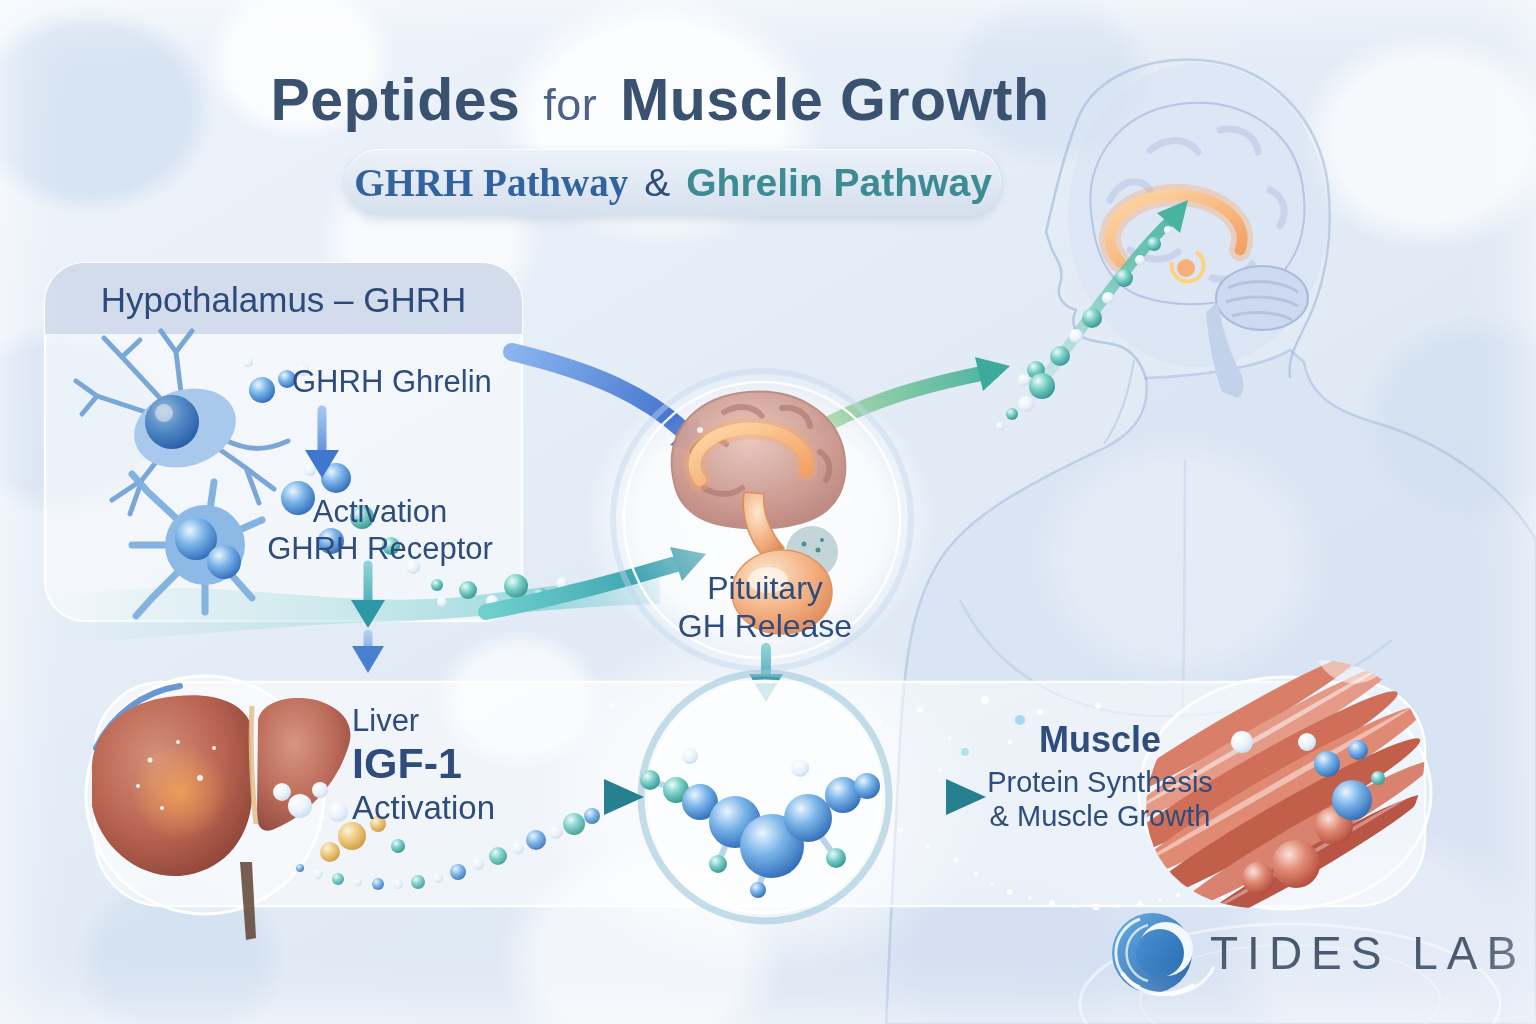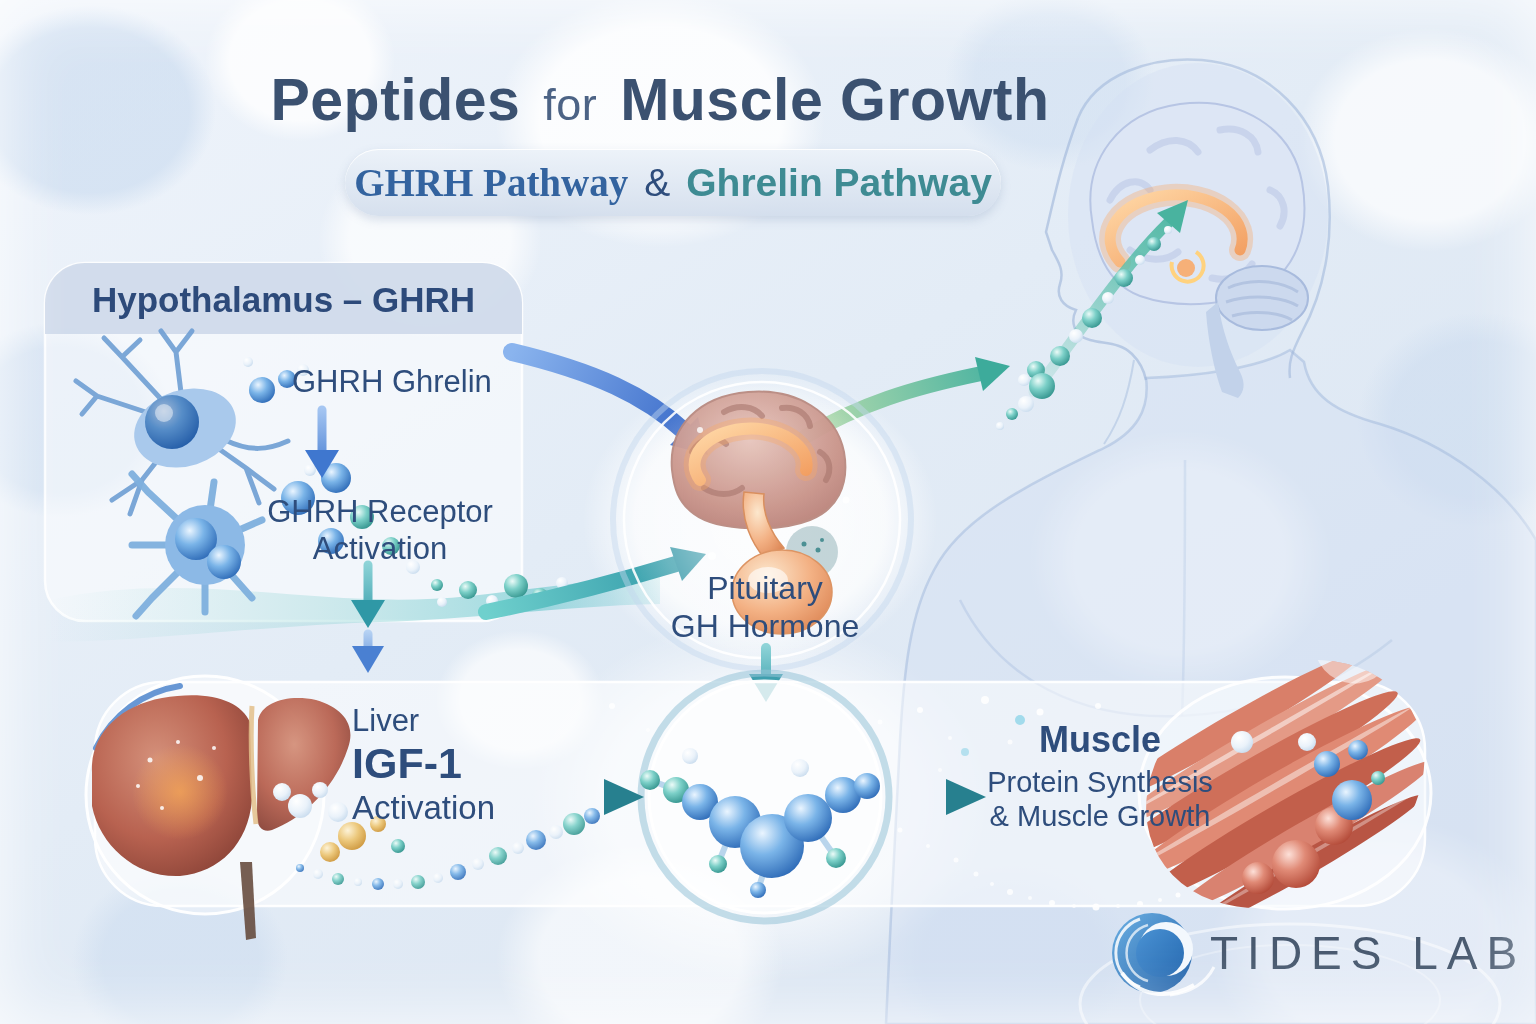--- a/index.html
+++ b/index.html
@@ -34,21 +34,21 @@
   .title{top:66px;left:0;width:1320px;text-align:center;color:#3b5170;font-size:59px;font-weight:700;letter-spacing:.5px;}
   .title .for{font-size:45px;font-weight:400;color:#4c6385;padding:0 6px;}
   .pill{
     position:absolute;left:345px;top:149px;width:656px;height:67px;border-radius:36px;
     background:linear-gradient(180deg,rgba(236,242,249,.95),rgba(210,221,236,.9));
     box-shadow:0 4px 10px rgba(120,145,180,.25), inset 0 1px 0 rgba(255,255,255,.9);
     display:flex;align-items:center;justify-content:center;gap:16px;
     font-size:39px;font-weight:700;
   }
   .pill .p1{color:#33639f;font-family:Liberation Serif, serif;} .pill .amp{color:#2e4d7c;font-weight:400;} .pill .p2{color:#3e8b93;}
-  .panel-header-text{left:45px;top:280px;width:477px;text-align:center;font-size:35px;font-weight:700;color:#2d4a7a;}
+  .panel-header-text{left:45px;top:280px;width:477px;text-align:center;font-size:35px;font-weight:400;color:#2d4a7a;}
   .lbl-signal{left:292px;top:364px;font-size:31px;}
   .lbl-receptor{left:240px;top:493px;width:280px;text-align:center;font-size:31px;line-height:37px;}
   .lbl-pituitary{left:630px;top:569px;width:270px;text-align:center;font-size:32px;line-height:38px;}
   .lbl-liver{left:352px;top:704px;font-size:31px;line-height:34px;}
   .lbl-liver .igf{font-size:43px;font-weight:700;line-height:50px;}
   .lbl-liver .prod{font-size:33px;line-height:40px;}
   .lbl-gh{left:630px;top:711px;width:270px;text-align:center;font-size:34px;font-weight:700;line-height:40px;}
   .lbl-muscle{left:950px;top:719px;width:300px;text-align:center;font-size:29px;line-height:34px;}
   .lbl-muscle .mhead{font-size:36px;font-weight:700;line-height:42px;padding-bottom:4px;}
   .logo{position:absolute;left:1104px;top:910px;display:flex;align-items:center;gap:20px;}
@@ -524,27 +524,27 @@
     <span class="p1">GHRH Pathway</span>
     <span class="amp">&amp;</span>
     <span class="p2">Ghrelin Pathway</span>
   </div>
 
   <div class="txt panel-header-text">Hypothalamus – GHRH</div>
 
   <div class="txt lbl-signal">GHRH Ghrelin</div>
 
   <div class="txt lbl-receptor">
+    <div>Activation</div>
     <div>GHRH Receptor</div>
-    <div>Activation</div>
   </div>
 
   <div class="txt lbl-pituitary">
     <div>Pituitary</div>
-    <div>GH Hormone</div>
+    <div>GH Release</div>
   </div>
 
   <div class="txt lbl-liver">
     <div>Liver</div>
     <div class="igf">IGF-1</div>
     <div class="prod">Activation</div>
   </div>
 
 
   <div class="txt lbl-muscle">

